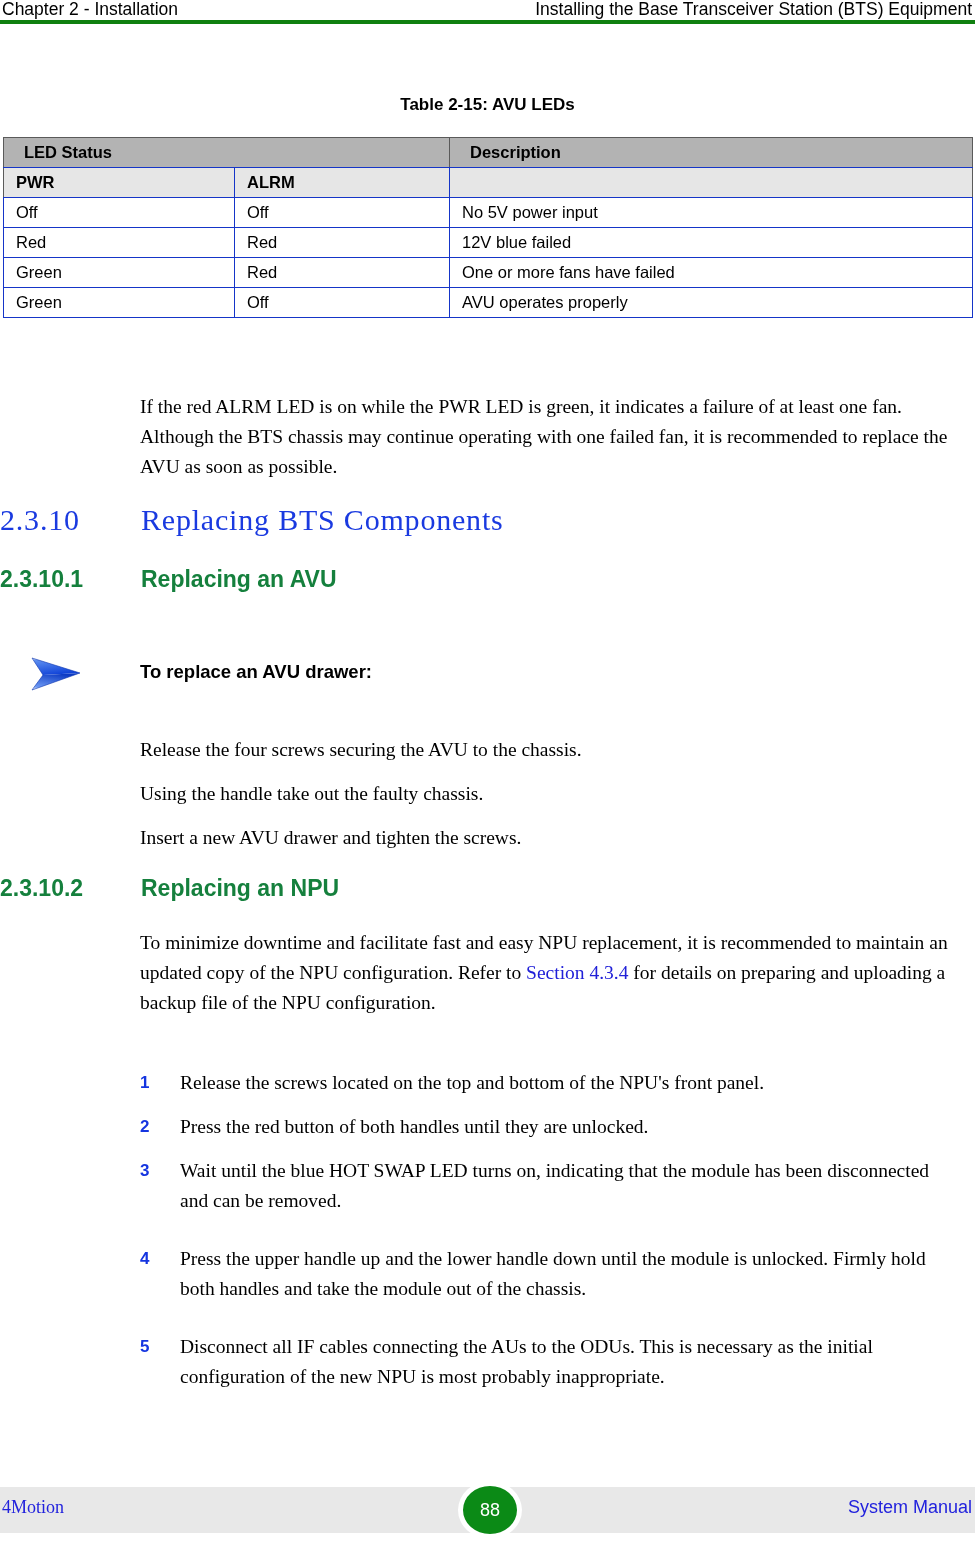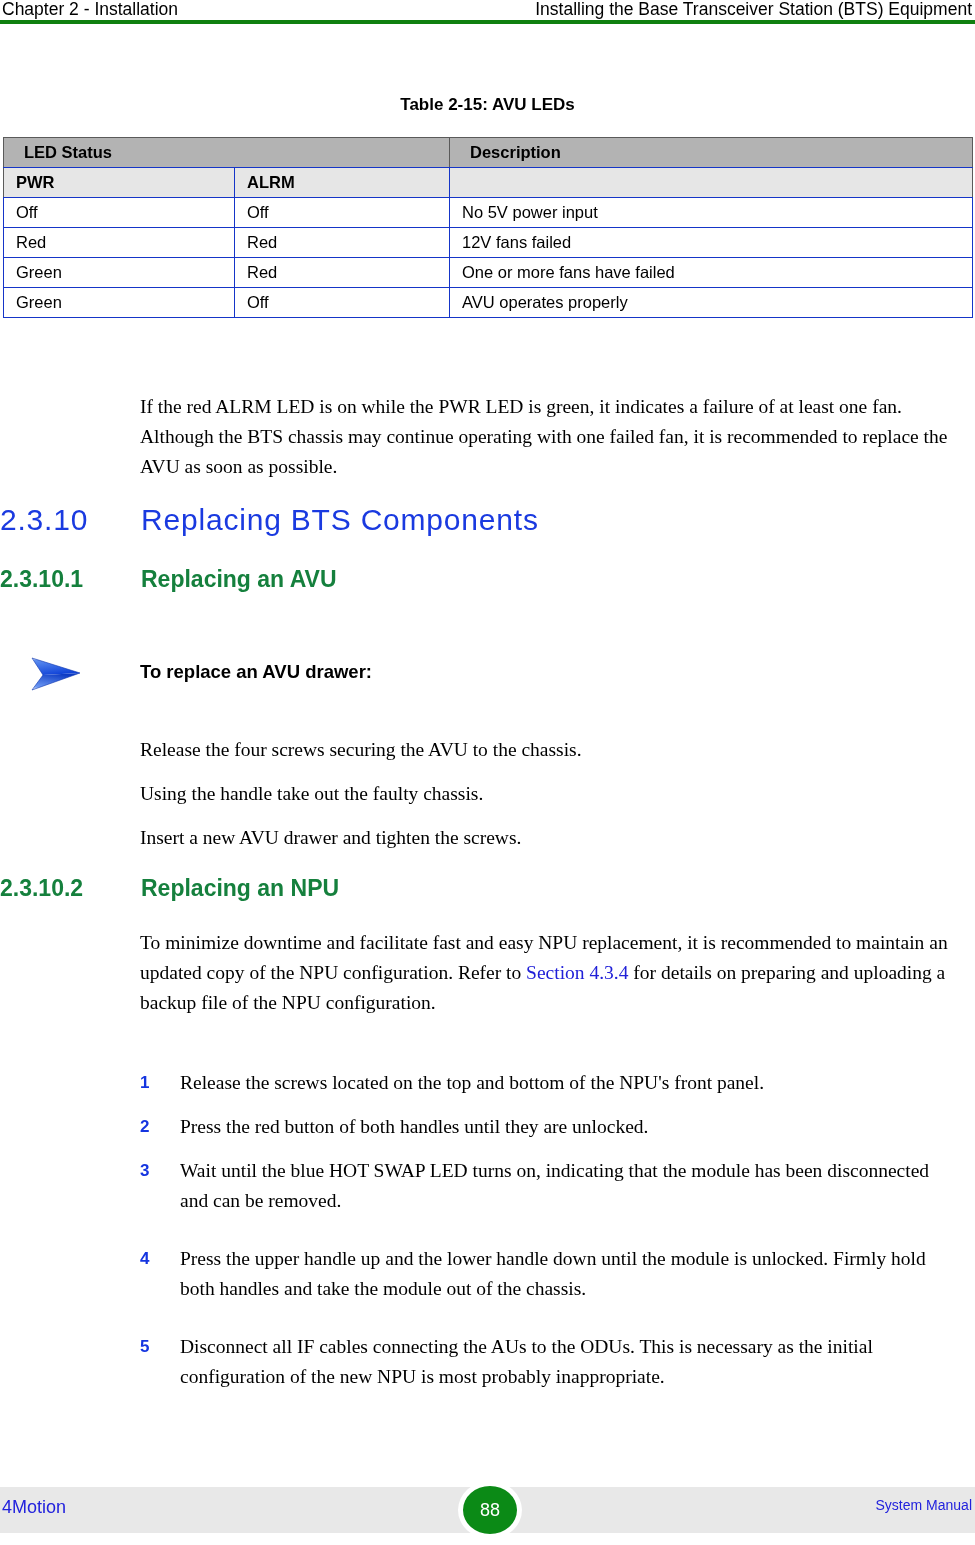--- a/index.html
+++ b/index.html
@@ -109,21 +109,21 @@
   }
   .link {
     color: #2020d8;
   }
 
   
   .h2-head {
     position: absolute;
     left: 0px;
     width: 798px;
-    font-family: Liberation Sans, sans-serif;
+    font-family: Liberation Serif, serif;
     font-size: 30px;
     color: #1a3ae0;
     letter-spacing: 0.8px;
     white-space: nowrap;
   }
   .h2-head .h2-num {
     display: inline-block;
     width: 141px;
   }
   .h3-head {
@@ -197,31 +197,31 @@
     left: 0;
     top: 1487px;
     width: 975px;
     height: 46px;
     background: #e8e8e8;
   }
   .footer-left {
     position: absolute;
     left: 2px;
     top: 10px;
-    font-family: Liberation Sans, sans-serif;
+    font-family: Liberation Serif, serif;
     font-size: 18px;
     color: #2222dd;
     white-space: nowrap;
   }
   .footer-right {
     position: absolute;
     right: 3px;
     top: 10px;
     font-family: "Liberation Sans", sans-serif;
-    font-size: 14px;
+    font-size: 18px;
     color: #2222dd;
     white-space: nowrap;
   }
   .footer-pageno {
     position: absolute;
     left: 458px;
     top: -6px;
     width: 64px;
     height: 58px;
     border-radius: 50%;
@@ -264,21 +264,21 @@
       <td class="sub-last"></td>
     </tr>
     <tr>
       <td>Off</td>
       <td>Off</td>
       <td>No 5V power input</td>
     </tr>
     <tr>
       <td>Red</td>
       <td>Red</td>
-      <td>12V fans failed</td>
+      <td>12V blue failed</td>
     </tr>
     <tr>
       <td>Green</td>
       <td>Red</td>
       <td>One or more fans have failed</td>
     </tr>
     <tr>
       <td>Green</td>
       <td>Off</td>
       <td>AVU operates properly</td>

